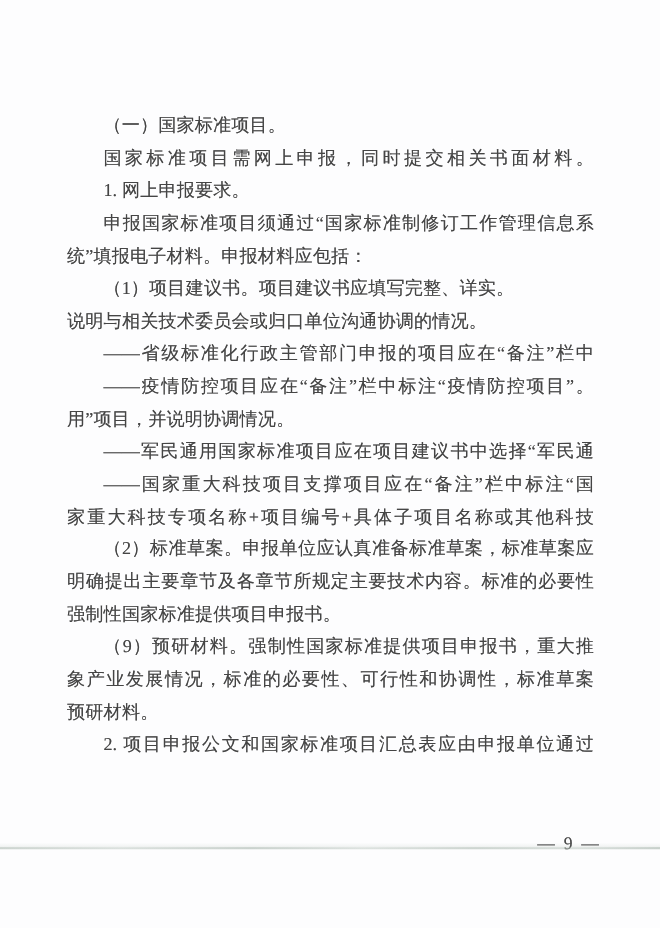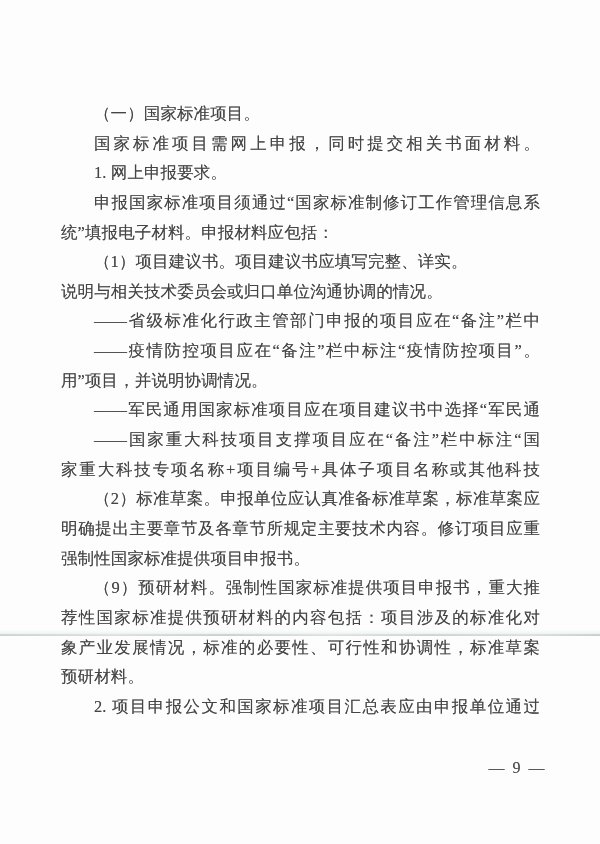--- a/index.html
+++ b/index.html
@@ -7,21 +7,21 @@
     padding: 0;
     width: 600px;
     height: 844px;
     overflow: hidden;
     background: #fdfdfe;
     font-family: "Liberation Serif", "DejaVu Serif", serif;
   }
   .page {
     position: absolute;
     left: 0; top: 0;
-    width: 600px; height: 636px;
+    width: 600px; height: 772px;
     background: #fdfdfe;
   }
   .doc-body {
     position: absolute;
     left: 61px;
     top: 99px;
     width: 479px;
     color: #454545;
   }
   .line {
@@ -85,24 +85,23 @@
       <div class="line">统”填报电子材料。申报材料应包括：</div>
       <div class="line indent">（1）项目建议书。项目建议书应填写完整、详实。</div>
       <div class="line">说明与相关技术委员会或归口单位沟通协调的情况。</div>
       <div class="line indent justify">——省级标准化行政主管部门申报的项目应在“备注”栏中</div>
       <div class="line indent justify">——疫情防控项目应在“备注”栏中标注“疫情防控项目”。</div>
       <div class="line">用”项目，并说明协调情况。</div>
       <div class="line indent justify">——军民通用国家标准项目应在项目建议书中选择“军民通</div>
       <div class="line indent justify">——国家重大科技项目支撑项目应在“备注”栏中标注“国</div>
       <div class="line justify">家重大科技专项名称+项目编号+具体子项目名称或其他科技</div>
       <div class="line indent justify">（2）标准草案。申报单位应认真准备标准草案，标准草案应</div>
-      <div class="line justify">明确提出主要章节及各章节所规定主要技术内容。修订项目应重</div>
+      <div class="line justify">明确提出主要章节及各章节所规定主要技术内容。标准的必要性</div>
       <div class="line">强制性国家标准提供项目申报书。</div>
       <div class="line indent justify">（9）预研材料。强制性国家标准提供项目申报书，重大推</div>
-      <div class="line justify">荐性国家标准提供预研材料的内容包括：项目涉及的标准化对</div>
       <div class="line justify">象产业发展情况，标准的必要性、可行性和协调性，标准草案</div>
       <div class="line">预研材料。</div>
       <div class="line indent justify">2. 项目申报公文和国家标准项目汇总表应由申报单位通过</div>
     </div>
   <div class="page-number">— 9 —</div>
   <div class="bottom-edge"></div>
   <div class="bottom-edge-line"></div>
 </div>
 
 </body></html>

